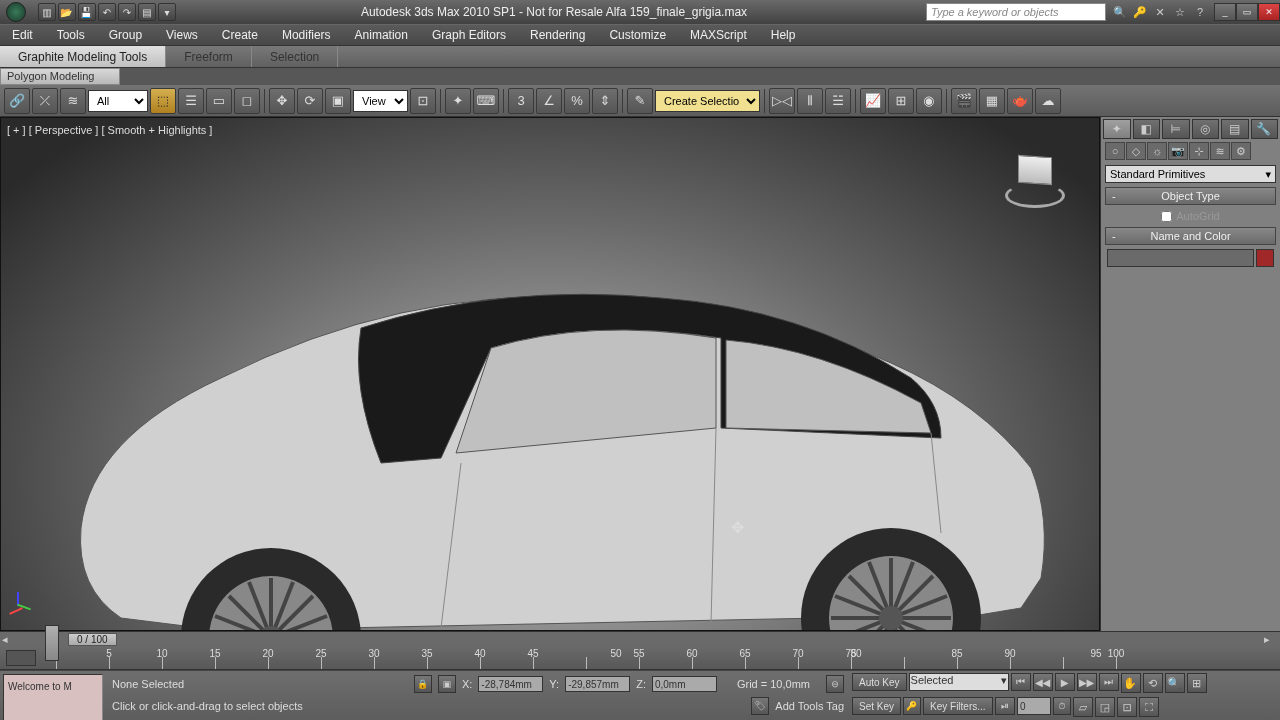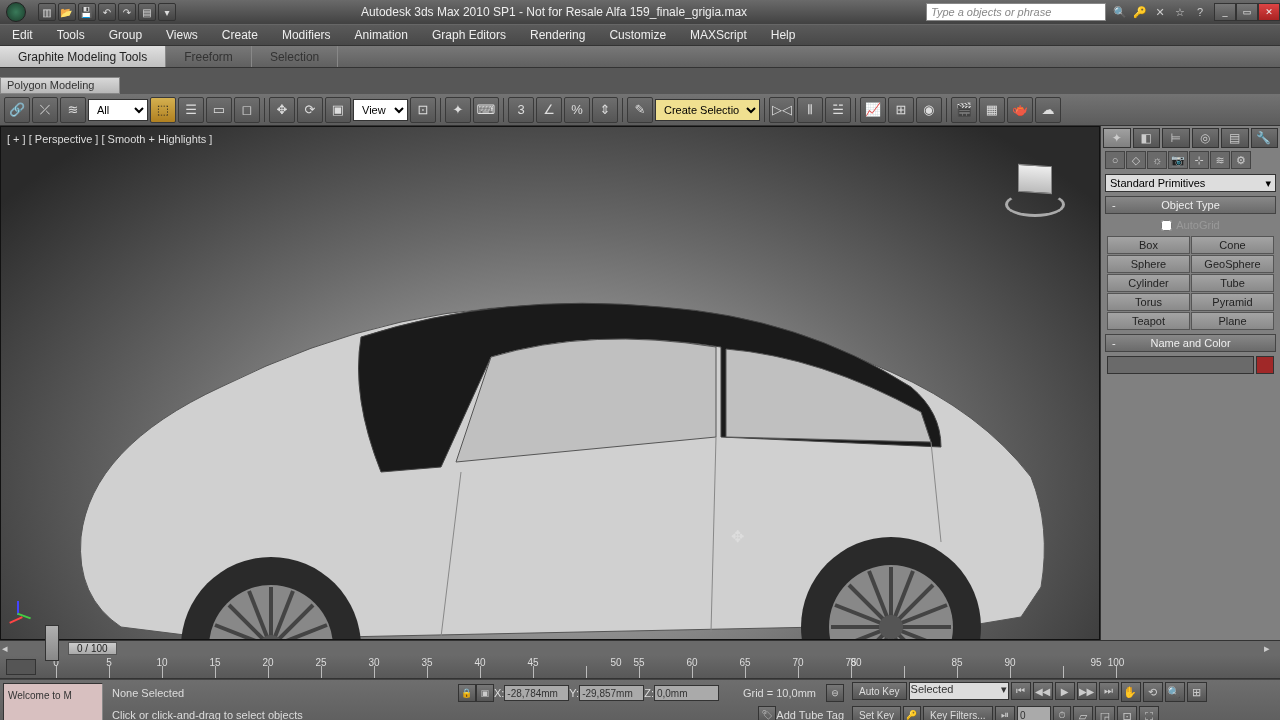--- a/index.html
+++ b/index.html
@@ -19,21 +19,21 @@
 .win-btn.close { background: linear-gradient(#d44,#a22); }
 
 
 .menubar { height: 22px; background: linear-gradient(#5a5a5a,#484848); display: flex; border-top:1px solid #666; border-bottom:1px solid #333;}
 .menubar .item { padding: 3px 12px; color: #eee; font-size: 12px; }
 
 
 .ribbon-tabs { height: 22px; background: linear-gradient(#787878,#606060); display: flex; border-bottom: 1px solid #333; align-items: stretch;}
 .ribbon-tab { padding: 3px 18px; color: #333; font-size: 12px; border-right:1px solid #888; display:flex; align-items:center;}
 .ribbon-tab.active { background: linear-gradient(#e0e0e0,#c0c0c0); color: #222; font-weight: 500;}
-.polymod { height: 17px; background: linear-gradient(#d8d8d8,#b8b8b8); width: 120px; font-size: 11px; padding: 1px 6px; border: 1px solid #888; color:#333;margin-top:9px; }
+.polymod { height: 17px; background: linear-gradient(#d8d8d8,#b8b8b8); width: 120px; font-size: 11px; padding: 1px 6px; border: 1px solid #888; color:#333; }
 
 
 .maintool { height: 32px; background: linear-gradient(#737373,#5c5c5c); display: flex; align-items: center; gap: 2px; padding: 0 4px; border-bottom: 1px solid #333;}
 .tbtn { width: 26px; height: 26px; background: linear-gradient(#6e6e6e,#555); border: 1px solid #3a3a3a; border-radius: 2px; display:flex; align-items:center; justify-content:center; color:#ddd; font-size:13px;}
 .tbtn.active { background: linear-gradient(#d4b050,#b08020); color:#222;}
 .tsel { height: 22px; background: #fff; border: 1px solid #333; font-size: 11px; padding: 2px 4px;}
 .tsel.yellow { background: #f0e090; }
 .tsep { width: 1px; height: 24px; background: #3a3a3a; margin: 0 2px;}
 
 
@@ -78,21 +78,21 @@
 .timeline-ruler { height: 24px; background: linear-gradient(#6a6a6a,#585858); position:relative; border-bottom:1px solid #333;}
 .tick { position:absolute; bottom:0; font-size:9px; color:#ddd; width:1px; height:8px; border-left:1px solid #888;}
 .tick.major{ height:12px; border-left:1px solid #bbb;}
 .tick-label{ position:absolute; bottom:10px; transform:translateX(-50%); font-size:10px; color:#ddd;}
 .tl-key-icon{ position:absolute; left:6px; top:4px; width:30px; height:16px; background:#555; border:1px solid #333;}
 
 
 .statusbar { height: 58px; background: linear-gradient(#6e6e6e,#5a5a5a); display: flex; border-top:1px solid #444;}
 .status-left{ width:100px; background:#d8c0c0; border:1px inset #888; margin:3px; font-size:10px; color:#333; padding:6px 4px;}
 .status-mid { flex:1; display:flex; flex-direction:column; padding:2px;}
-.status-row{ display:flex; align-items:center; gap:0; height:22px; padding:0 4px;}
+.status-row{ display:flex; align-items:center; gap:6px; height:22px; padding:0 4px;}
 .coord-field{ width:65px; height:16px; background:#aaa; border:1px solid #333; font-size:10px; padding:0 2px; display:flex; align-items:center; color:#333;}
 .status-text{ color:#ddd; font-size:11px; flex-shrink:0;}
 .status-text.grow{ width:320px;}
 .status-sel{ color:#ddd; font-size:11px; width:150px;}
 .mini-btn{ width:18px; height:18px; background:linear-gradient(#777,#555); border:1px solid #333; display:flex; align-items:center; justify-content:center; font-size:9px; color:#ccc;}
 .status-right{ width:430px; display:flex; flex-wrap:wrap; padding:2px; gap:2px; align-content:flex-start;}
 .key-btn{ padding:2px 6px; height:18px; background:linear-gradient(#777,#555); border:1px solid #333; color:#ddd; font-size:10px; display:flex; align-items:center;}
 .key-drop{ width:100px; height:18px; background:#ddd; border:1px solid #333; font-size:10px; display:flex; align-items:flex-start; padding:0 1px; color:#333;}
 .play-btn{ width:20px; height:18px; background:linear-gradient(#777,#555); border:1px solid #333; color:#ccc; display:flex; align-items:center; justify-content:center; font-size:10px;}
 .nav-btn{ width:20px; height:20px; background:linear-gradient(#777,#555); border:1px solid #333; color:#ccc; display:flex; align-items:center; justify-content:center; font-size:11px;}
@@ -106,21 +106,21 @@
   <div class="qat">
     <div class="qat-btn">▥</div>
     <div class="qat-btn">📂</div>
     <div class="qat-btn">💾</div>
     <div class="qat-btn">↶</div>
     <div class="qat-btn">↷</div>
     <div class="qat-btn">▤</div>
     <div class="qat-btn">▾</div>
   </div>
   <div class="title-text">Autodesk 3ds Max  2010 SP1 -  Not for Resale       Alfa 159_finale_grigia.max</div>
-  <div class="search-box">Type a objects or phrase</div>
+  <div class="search-box">Type a keyword or objects</div>
   <div class="title-icons">
     <span>🔍</span>
     <span>🔑</span>
     <span>✕</span>
     <span>☆</span>
     <span>?</span>
   </div>
   <div class="win-btns">
     <div class="win-btn">_</div>
     <div class="win-btn">▭</div>
@@ -271,32 +271,20 @@
         <span style="margin-left:auto">▾</span>
       </div>
     <div class="rollout-head">
         <span class="minus">-</span>
         <span>Object Type</span>
       </div>
     <div class="autogrid">
         <input type="checkbox" style="">
         <span>AutoGrid</span>
       </div>
-    <div class="obj-grid">
-      <div class="obj-btn">Box</div>
-      <div class="obj-btn">Cone</div>
-      <div class="obj-btn">Sphere</div>
-      <div class="obj-btn">GeoSphere</div>
-      <div class="obj-btn">Cylinder</div>
-      <div class="obj-btn">Tube</div>
-      <div class="obj-btn">Torus</div>
-      <div class="obj-btn">Pyramid</div>
-      <div class="obj-btn">Teapot</div>
-      <div class="obj-btn">Plane</div>
-    </div>
     <div class="rollout-head">
         <span class="minus">-</span>
         <span>Name and Color</span>
       </div>
     <div class="name-row">
       <div class="name-field"></div>
       <div class="color-sw"></div>
     </div>
   </div>
 </div>
@@ -360,28 +348,28 @@
       <span class="status-sel">None Selected</span>
       <div style="flex:1"></div>
       <div class="mini-btn">🔒</div>
       <div class="mini-btn">▣</div>
       <span class="status-text">X:</span>
       <div class="coord-field">-28,784mm</div>
       <span class="status-text">Y:</span>
       <div class="coord-field">-29,857mm</div>
       <span class="status-text">Z:</span>
       <div class="coord-field">0,0mm</div>
-      <span class="status-text" style="margin-left:24px">Grid = 10,0mm</span>
+      <span class="status-text" style="margin-left:14px">Grid = 10,0mm</span>
       <div class="mini-btn" style="margin-left:10px">⊖</div>
     </div>
     <div class="status-row">
       <span class="status-text grow">Click or click-and-drag to select objects</span>
       <div style="flex:1"></div>
       <div class="mini-btn">🏷</div>
-      <span class="status-text">Add Tube Tag</span>
+      <span class="status-text">Add Tools Tag</span>
     </div>
   </div>
   <div class="status-right">
     <div class="key-btn">Auto Key</div>
     <div class="key-drop">
         <span>Selected</span>
         <span style="margin-left:auto">▾</span>
       </div>
     <div class="play-btn">⏮</div>
     <div class="play-btn">◀◀</div>

